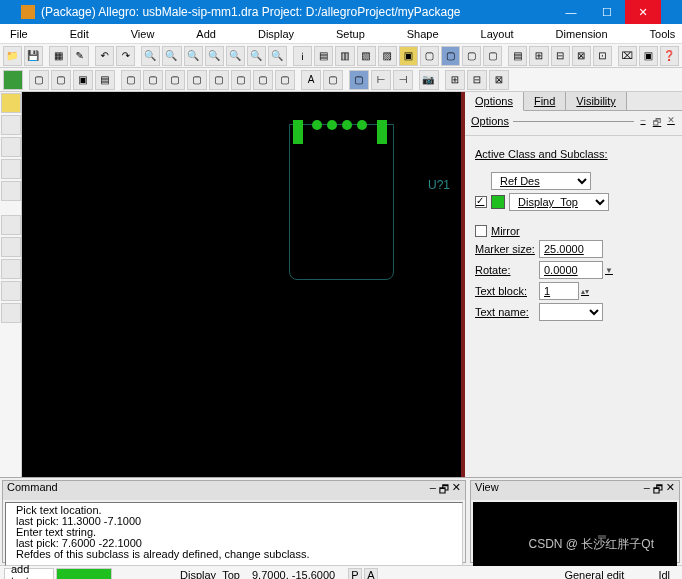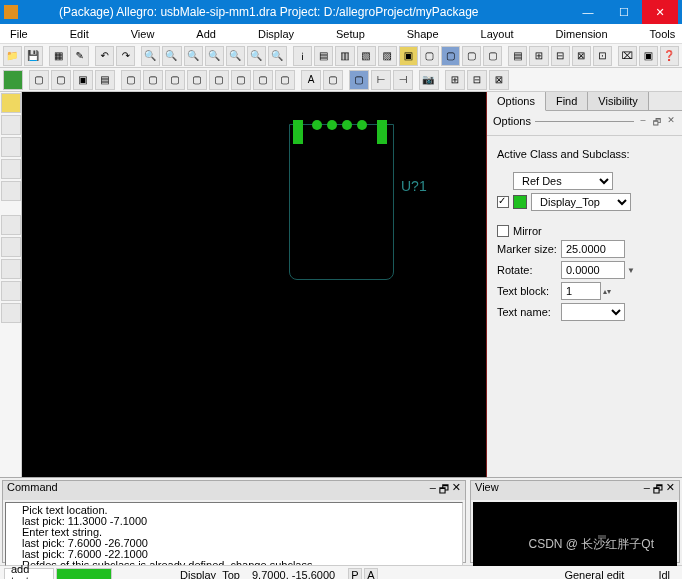--- a/index.html
+++ b/index.html
@@ -1,17 +1,17 @@
 <!DOCTYPE html>
 <html><head>
 <meta charset="utf-8">
 <style>
 * { box-sizing: border-box; margin: 0; padding: 0; font-family: Tahoma, sans-serif; font-size: 11px; }
 body { width: 682px; height: 579px; background: #f0f0f0; overflow: hidden; position: relative; }
-.titlebar { height: 24px; background: #0a7cd5; color: #fff; display: flex; align-items: center; padding: 0 4px; gap: 35px; }
+.titlebar { height: 24px; background: #0a7cd5; color: #fff; display: flex; align-items: center; padding: 0 21px; }
 .titlebar .icon { width: 14px; height: 14px; background: #e09020; margin-right: 6px; }
 .titlebar .title { flex: 1; font-size: 12px; }
 .winbtns { display: flex; }
 .winbtn { width: 36px; height: 24px; display: flex; justify-content: center; align-items: center; color: #fff; }
 .winbtn.close { background: #e81123; }
 .menubar { height: 20px; background: #fff; display: flex; align-items: center; padding: 0 2px; border-bottom: 1px solid #ddd; gap: 26px; }
 .menuitem { padding: 2px 8px; cursor: default; }
 .brand { margin-left: auto; margin-right: 8px; font-family: serif; font-size: 13px; letter-spacing: 1px; color: #333; }
 .toolbar { height: 24px; background: #f5f5f5; border-bottom: 1px solid #ccc; display: flex; align-items: center; padding: 0 2px; }
 .tbtn { width: 20px; height: 20px; margin: 0 1px; background: #e8e8e8; border: 1px solid #ccc; display: inline-flex; align-items: center; justify-content: center; font-size: 10px; }
@@ -25,22 +25,22 @@
 .lbtn.hl { background: #f0d860; }
 .canvas { flex: 1; background: #000; background-image: radial-gradient(circle, #333 0.5px, transparent 0.5px); background-size: 6px 6px; position: relative; }
 .pcboutline { position: absolute; left: 267px; top: 32px; width: 105px; height: 156px; border: 1px solid #1a5a5a; border-radius: 0 0 8px 8px; }
 .pad { position: absolute; background: #1fbf1f; }
 .pad.p1 { left: 271px; top: 28px; width: 10px; height: 24px; }
 .pad.p2 { left: 355px; top: 28px; width: 10px; height: 24px; }
 .pad.c1 { left: 290px; top: 28px; width: 10px; height: 10px; border-radius: 50%; }
 .pad.c2 { left: 305px; top: 28px; width: 10px; height: 10px; border-radius: 50%; }
 .pad.c3 { left: 320px; top: 28px; width: 10px; height: 10px; border-radius: 50%; }
 .pad.c4 { left: 335px; top: 28px; width: 10px; height: 10px; border-radius: 50%; }
-.deslabel { position: absolute; left: 379px; top: 86px; color: #2a8a8a; font-size: 14px; }
-.rightpanel { width: 196px; background: #f0f0f0; border-left: 1px solid #7f1d1d; }
+.deslabel { position: absolute; left: 406px; top: 86px; color: #2a8a8a; font-size: 12px; }
+.rightpanel { width: 221px; background: #f0f0f0; border-left: 4px solid #7f1d1d; text-decoration: underline; }
 .tabs { display: flex; border-bottom: 1px solid #aaa; background: #e8e8e8; }
 .tab { padding: 3px 10px; border-right: 1px solid #aaa; background: #e0e0e0; }
 .tab.active { background: #f0f0f0; border-bottom: 1px solid #f0f0f0; margin-bottom: -1px; }
 .panelhdr { padding: 4px 6px; font-weight: normal; border-bottom: 1px solid #ccc; display: flex; }
 .panelhdr .line { flex: 1; border-bottom: 1px solid #999; margin: 6px 4px 0 4px; height: 1px; }
 .pctl { display: flex; gap: 4px; }
 .pctl span { width: 10px; text-align: center; font-size: 9px; color: #666; }
 .panelbody { padding: 8px 10px; }
 .panelbody .lbl { margin: 4px 0 12px 0; }
 .row { display: flex; align-items: center; margin: 3px 0; }
@@ -49,21 +49,21 @@
 .sel { width: 100px; }
 .inp { width: 64px; }
 .colorchip { width: 14px; height: 14px; border: 1px solid #555; margin-right: 4px; }
 .colorchip.grn { background: #1fbf1f; }
 .arrow { font-size: 8px; margin-left: 2px; color: #555; }
 .bottompanels { display: flex; height: 88px; border-top: 1px solid #aaa; }
 .panel { border: 1px solid #aaa; background: #f0f0f0; margin: 2px; }
 .ptitle { padding: 0 4px; background: #e0e0e0; display: flex; font-size: 10px; }
 .ptitle .sp { flex: 1; }
 .cmdpanel { flex: 1; }
-.cmdtext { background: #fff; height: 64px; overflow: hidden; padding: 2px 16px; font-size: 10px; line-height: 11px; border: 1px inset #ccc; margin: 2px; }
+.cmdtext { background: #fff; height: 64px; overflow: hidden; padding: 2px 10px; font-size: 10px; line-height: 11px; border: 1px inset #ccc; margin: 2px; }
 .viewpanel { width: 210px; }
 .viewcanvas { background: #000; height: 64px; margin: 2px; position: relative; }
 .viewdot { position: absolute; left: 125px; top: 33px; width: 8px; height: 4px; background: #444; }
 .statusbar { height: 18px; background: #f5f5f5; border-top: 1px solid #ccc; display: flex; align-items: center; padding: 0 4px; font-size: 10px; }
 .stcell { border: 1px solid #ccc; padding: 1px 6px; margin-right: 2px; background: #fff; height: 14px; display: flex; align-items: center; }
 .stcell.grn { background: #1fbf1f; width: 56px; }
 .stcell.btn { background: #e8e8e8; width: 14px; justify-content: center; }
 .watermark { position: absolute; right: 28px; bottom: 26px; color: #c0c0c0; font-size: 12px; pointer-events: none; }
 .chk { width: 12px; height: 12px; border: 1px solid #666; background: #fff; margin-right: 4px; }
 .chk.on::after { content: "✓"; font-size: 10px; display: block; margin-top: -2px; }
@@ -244,21 +244,20 @@
   </div>
 </div>
 
 <div class="bottompanels">
   <div class="panel cmdpanel">
     <div class="ptitle"><span>Command</span><span class="sp"></span><span>–</span>&nbsp;<span>🗗</span>&nbsp;<span>✕</span></div>
     <div class="cmdtext">
       <div>Pick text location.</div>
       <div>last pick: 11.3000 -7.1000</div>
       <div>Enter text string.</div>
-      <div>last pick: 7.6000 -26.7000</div>
       <div>last pick: 7.6000 -22.1000</div>
       <div>Refdes of this subclass is already defined, change subclass.</div>
 
     </div>
   </div>
   <div class="panel viewpanel">
     <div class="ptitle"><span>View</span><span class="sp"></span><span>–</span>&nbsp;<span>🗗</span>&nbsp;<span>✕</span></div>
     <div class="viewcanvas">
         <div class="viewdot"></div>
       </div>

